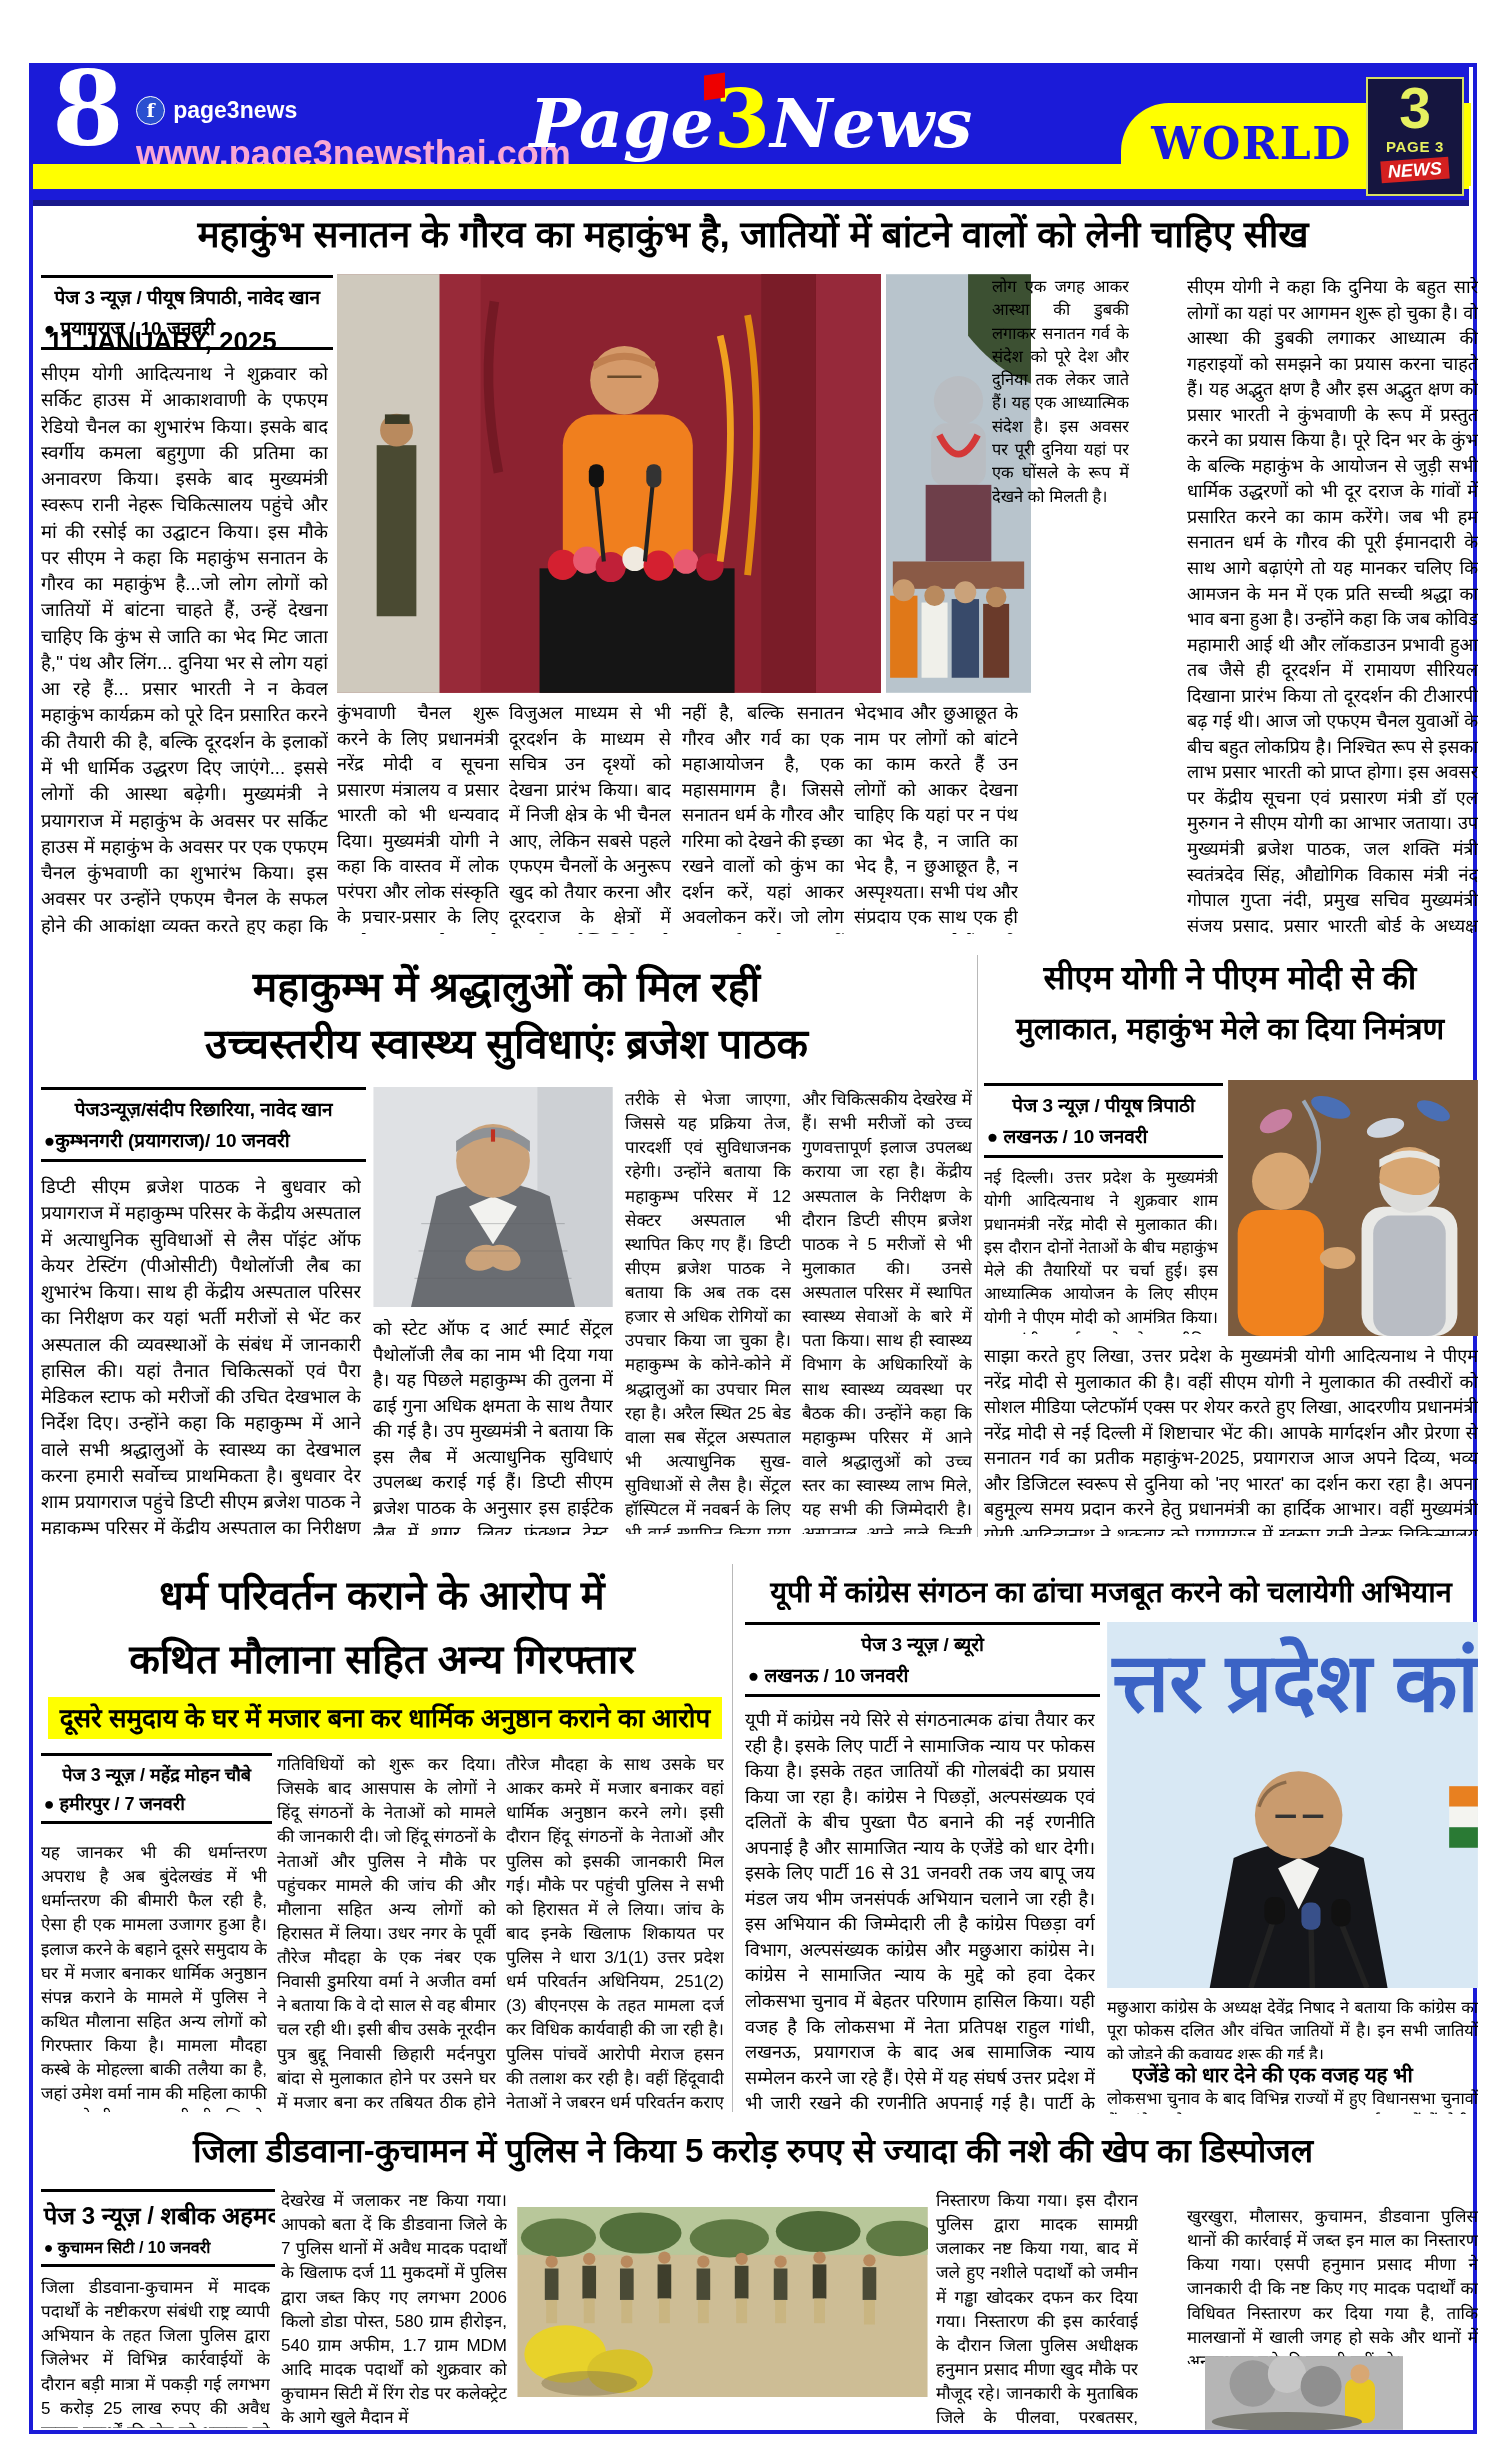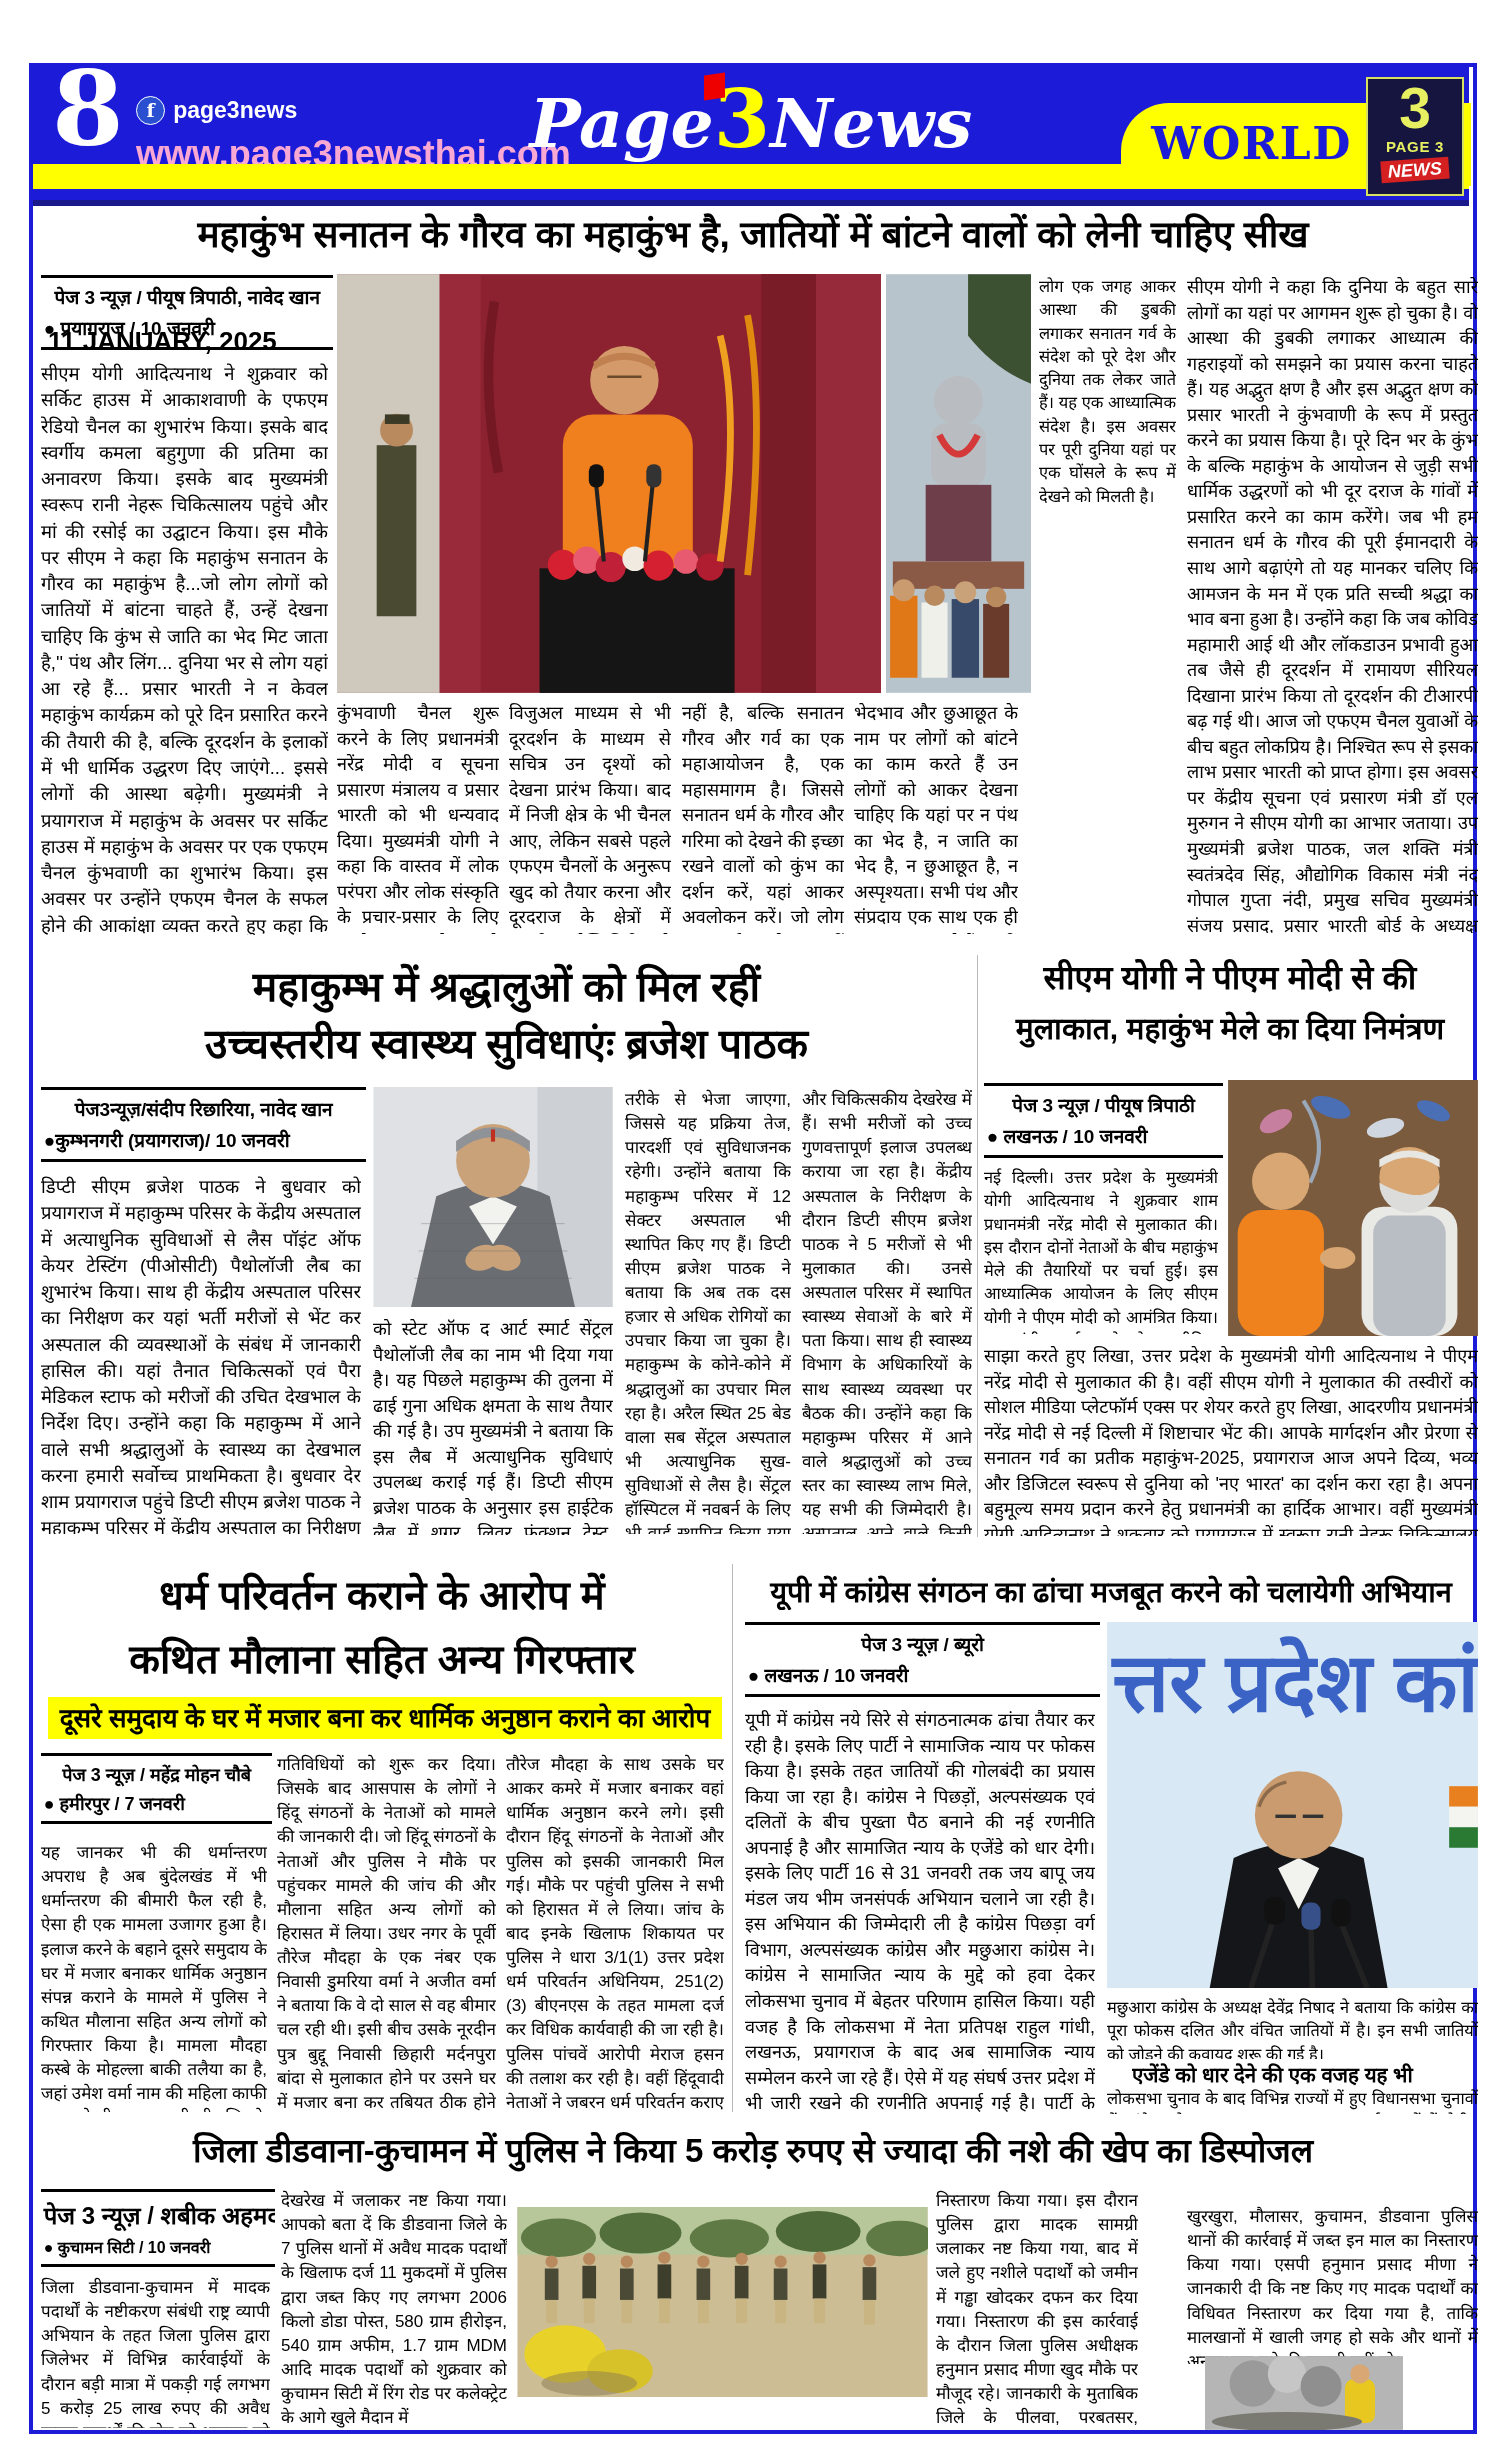--- a/index.html
+++ b/index.html
@@ -119,21 +119,21 @@
   <circle cx="26" cy="462" r="16" fill="#c99b6e"></circle>
     <circle cx="71" cy="470" r="15" fill="#b98a5e"></circle>
     <circle cx="116" cy="465" r="16" fill="#caa27a"></circle>
     <circle cx="161" cy="472" r="15" fill="#b98a5e"></circle>
 </svg>
 
 <div class="t f26" style="left:337px;top:701px;width:162px;height:233px;">कुंभवाणी चैनल शुरू करने के लिए प्रधानमंत्री नरेंद्र मोदी व सूचना प्रसारण मंत्रालय व प्रसार भारती को भी धन्यवाद दिया। मुख्यमंत्री योगी ने कहा कि वास्तव में लोक परंपरा और लोक संस्कृति के प्रचार-प्रसार के लिए हमारे पास जो सबसे पहले माध्यम था वो आकाशवाणी ही था। मुझे याद है कि बचपन में हम आकाशवाणी के माध्यम से उस समय प्रसारित होने वाले रामचरित मानस की चौपाइयों को बड़े चाव से सुना करते थे। समय के अनुरूप तकनीकी बढ़ी और लोगों ने</div>
 <div class="t f26" style="left:509px;top:701px;width:162px;height:233px;">विजुअल माध्यम से भी दूरदर्शन के माध्यम से सचित्र उन दृश्यों को देखना प्रारंभ किया। बाद में निजी क्षेत्र के भी चैनल आए, लेकिन सबसे पहले एफएम चैनलों के अनुरूप खुद को तैयार करना और दूरदराज के क्षेत्रों में अपनी कनेक्टिविटी को बनाए रखने की सारी चुनौतियों का ध्यान में रखते हुए प्रसार भारती के एफएम चैनल ने 2013, 2019 और अब 2025 में कुंभवाणी के नाम पर इस विशेष एफएम चैनल को शुरू करने की कार्यवाही को आगे बढ़ाया है। मुख्यमंत्री ने कहा कि महाकुंभ केवल एक आयोजन</div>
 <div class="t f26" style="left:682px;top:701px;width:162px;height:233px;">नहीं है, बल्कि सनातन गौरव और गर्व का एक महाआयोजन है, एक महासमागम है। जिससे सनातन धर्म के गौरव और गरिमा को देखने की इच्छा रखने वालों को कुंभ का दर्शन करें, यहां आकर अवलोकन करें। जो लोग एक कार्यक्रम से जुड़ नहीं पाते, उनके लिए यह माध्यम बनेगा। जो लोग एक</div>
 <div class="t f26" style="left:854px;top:701px;width:164px;height:233px;">भेदभाव और छुआछूत के नाम पर लोगों को बांटने का काम करते हैं उन लोगों को आकर देखना चाहिए कि यहां पर न पंथ का भेद है, न जाति का भेद है, न छुआछूत है, न अस्पृश्यता। सभी पंथ और संप्रदाय एक साथ एक ही जगह स्नान करते हैं। सभी</div>
-<div class="t f24" style="left:1039px;top:275px;width:137px;height:658px;">लोग एक जगह आकर आस्था की डुबकी लगाकर सनातन गर्व के संदेश को पूरे देश और दुनिया तक लेकर जाते हैं। यह एक आध्यात्मिक संदेश है। इस अवसर पर पूरी दुनिया यहां पर एक घोंसले के रूप में देखने को मिलती है।</div>
+<div class="t f24" style="left:992px;top:275px;width:137px;height:658px;">लोग एक जगह आकर आस्था की डुबकी लगाकर सनातन गर्व के संदेश को पूरे देश और दुनिया तक लेकर जाते हैं। यह एक आध्यात्मिक संदेश है। इस अवसर पर पूरी दुनिया यहां पर एक घोंसले के रूप में देखने को मिलती है।</div>
 <div class="t f26" style="left:1187px;top:275px;width:291px;height:658px;">सीएम योगी ने कहा कि दुनिया के बहुत सारे लोगों का यहां पर आगमन शुरू हो चुका है। वो आस्था की डुबकी लगाकर आध्यात्म की गहराइयों को समझने का प्रयास करना चाहते हैं। यह अद्भुत क्षण है और इस अद्भुत क्षण को प्रसार भारती ने कुंभवाणी के रूप में प्रस्तुत करने का प्रयास किया है। पूरे दिन भर के कुंभ के बल्कि महाकुंभ के आयोजन से जुड़ी सभी धार्मिक उद्धरणों को भी दूर दराज के गांवों में प्रसारित करने का काम करेंगे। जब भी हम सनातन धर्म के गौरव की पूरी ईमानदारी के साथ आगे बढ़ाएंगे तो यह मानकर चलिए कि आमजन के मन में एक प्रति सच्ची श्रद्धा का भाव बना हुआ है। उन्होंने कहा कि जब कोविड महामारी आई थी और लॉकडाउन प्रभावी हुआ तब जैसे ही दूरदर्शन में रामायण सीरियल दिखाना प्रारंभ किया तो दूरदर्शन की टीआरपी बढ़ गई थी। आज जो एफएम चैनल युवाओं के बीच बहुत लोकप्रिय है। निश्चित रूप से इसका लाभ प्रसार भारती को प्राप्त होगा। इस अवसर पर केंद्रीय सूचना एवं प्रसारण मंत्री डॉ एल मुरुगन ने सीएम योगी का आभार जताया। उप मुख्यमंत्री ब्रजेश पाठक, जल शक्ति मंत्री स्वतंत्रदेव सिंह, औद्योगिक विकास मंत्री नंद गोपाल गुप्ता नंदी, प्रमुख सचिव मुख्यमंत्री संजय प्रसाद, प्रसार भारती बोर्ड के अध्यक्ष नवनीत सहगल उपस्थित रहे।</div>
 
 <div class="h" style="left:41px;top:957px;width:931px;font-size:41px;">महाकुम्भ में श्रद्धालुओं को मिल रहीं</div>
 <div class="h" style="left:41px;top:1014px;width:931px;font-size:41px;">उच्चस्तरीय स्वास्थ्य सुविधाएंः ब्रजेश पाठक</div>
 <div class="by" style="left:41px;top:1087px;width:320px;">
   <span class="l1">पेज3न्यूज़/संदीप रिछारिया, नावेद खान</span>
   <span class="l2">●कुम्भनगरी (प्रयागराज)/ 10 जनवरी</span>
 </div>
 <div class="t f27" style="left:41px;top:1174px;width:320px;height:360px;">डिप्टी सीएम ब्रजेश पाठक ने बुधवार को प्रयागराज में महाकुम्भ परिसर के केंद्रीय अस्पताल में अत्याधुनिक सुविधाओं से लैस पॉइंट ऑफ केयर टेस्टिंग (पीओसीटी) पैथोलॉजी लैब का शुभारंभ किया। साथ ही केंद्रीय अस्पताल परिसर का निरीक्षण कर यहां भर्ती मरीजों से भेंट कर अस्पताल की व्यवस्थाओं के संबंध में जानकारी हासिल की। यहां तैनात चिकित्सकों एवं पैरा मेडिकल स्टाफ को मरीजों की उचित देखभाल के निर्देश दिए। उन्होंने कहा कि महाकुम्भ में आने वाले सभी श्रद्धालुओं के स्वास्थ्य का देखभाल करना हमारी सर्वोच्च प्राथमिकता है। बुधवार देर शाम प्रयागराज पहुंचे डिप्टी सीएम ब्रजेश पाठक ने महाकुम्भ परिसर में केंद्रीय अस्पताल का निरीक्षण किया। मरीजों से हाल-चाल लिया। उन्होंने यहां अत्याधुनिक सुविधाओं से लैस पीओसीटी लैब का शुभारंभ किया। इस लैब</div>
 

